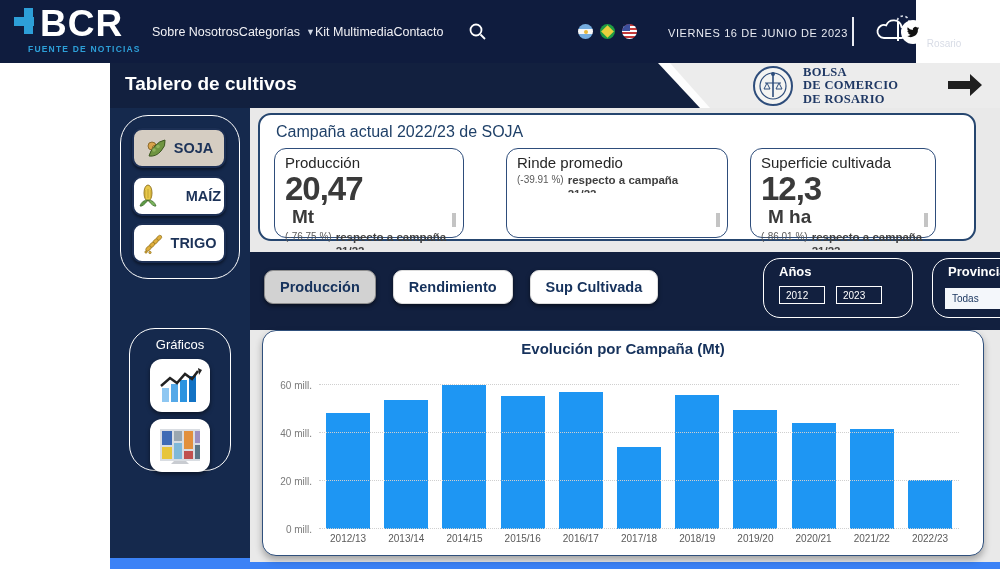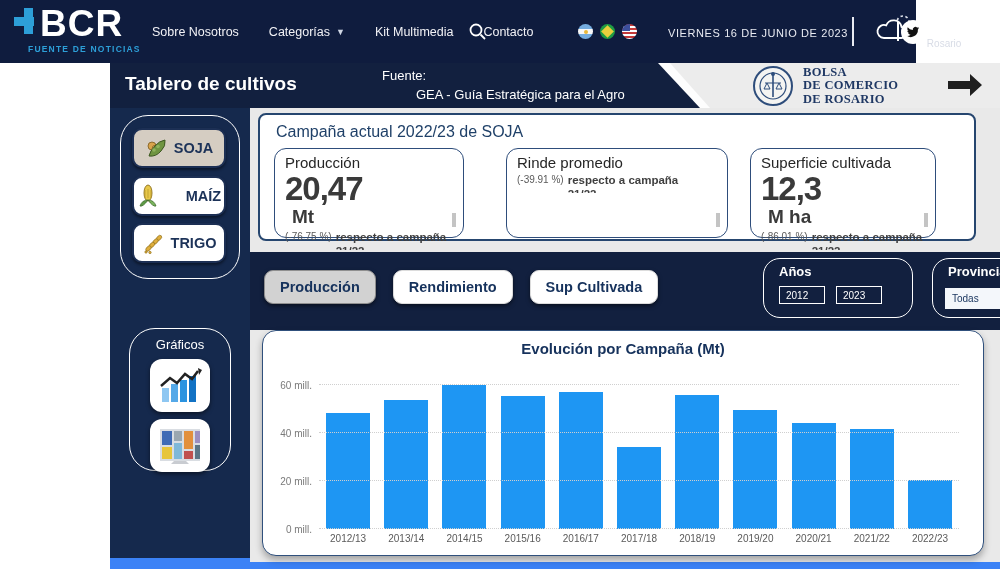--- a/index.html
+++ b/index.html
@@ -9,21 +9,21 @@
   
   .navbar { position:absolute; left:0; top:0; width:916px; height:63px;
     background:#0f1c3e; color:#fff; z-index:30; }
   .logo { position:absolute; left:14px; top:6px; }
   .logo-row { display:flex; align-items:flex-start; }
   .logo-mark { width:26px; height:34px; position:relative; margin-top:2px; }
   .logo-mark .v { position:absolute; left:10px; top:0; width:9px; height:26px; background:#2d9fd8; }
   .logo-mark .h { position:absolute; left:0; top:9px; width:20px; height:9px; background:#2d9fd8; }
   .logo-text { font-size:37px; font-weight:bold; letter-spacing:1px; line-height:36px; color:#fff; }
   .logo-sub { font-size:8.5px; font-weight:bold; letter-spacing:1.2px; color:#2d9fd8; margin:2px 0 0 14px; }
-  .nav-menu { position:absolute; left:152px; top:0; height:63px; display:flex; align-items:center; gap:30px; }
+  .nav-menu { position:absolute; left:152px; top:0; height:63px; display:flex; align-items:center; }
   .nav-item { font-size:12.5px; color:#f2f2f6; cursor:pointer; display:flex; align-items:center; gap:6px; }
   .chev { font-size:9px; color:#cfd6e4; }
   .search-btn { position:absolute; left:468px; top:22px; width:20px; height:20px; cursor:pointer; }
   .flags { position:absolute; left:578px; top:24px; display:flex; gap:7px; }
   .flag { width:15px; height:15px; border-radius:50%; position:relative; overflow:hidden; }
   .flag-ar { background:linear-gradient(180deg,#74acdf 33%,#f7f7f7 33%,#f7f7f7 67%,#74acdf 67%); }
   .flag-ar::after { content:''; position:absolute; left:5.5px; top:5.5px; width:4px; height:4px; border-radius:50%; background:#e8b83a; }
   .flag-br { background:#1f9b43; }
   .flag-br::after { content:''; position:absolute; left:3px; top:3px; width:9px; height:9px; background:#e9cf3c; transform:rotate(45deg); }
   .flag-us { background:repeating-linear-gradient(180deg,#c43a3a 0 2px,#fff 2px 4px); }
@@ -66,21 +66,21 @@
   .crop-label { font-size:14.5px; font-weight:600; color:#1c3258; }
   .graficos { position:absolute; left:19px; top:265px; width:102px; height:143px;
     border:1.5px solid #fff; border-radius:26px; z-index:6; text-align:center; }
   .graf-label { font-size:13px; color:#fff; margin-top:8px; }
   .graf-btn { width:60px; height:53px; background:#fff; border-radius:12px; margin:7px auto 0;
     display:flex; align-items:center; justify-content:center; cursor:pointer;
     box-shadow:0 2px 4px rgba(0,0,0,0.5); }
 
   
   .summary { position:absolute; left:148px; top:50px; width:718px; height:128px; background:#fff;
-    border:2px solid #26466f; border-radius:8px; padding:6px 14px; z-index:6; }
+    border:2px solid #26466f; border-radius:13px; padding:6px 14px; z-index:6; }
   .summary-title { font-size:16px; color:#1f4068; margin:2px 0 7px 2px; }
   .mrow { display:flex; }
   .mcard { position:relative; height:90px; background:#fff; border:1.5px solid #2e4d7b;
     border-radius:12px; padding:5px 10px; }
   .mcard.c1 { width:190px; }
   .mcard.c2 { width:222px; margin-left:42px; }
   .mcard.c3 { width:186px; margin-left:22px; }
   .mlabel { font-size:15px; color:#262626; }
   .mvalrow { display:flex; align-items:flex-start; margin-top:1px;flex-direction:column; }
   .mvalue { font-size:33px; font-weight:bold; color:#3a3a3a; letter-spacing:-1px; line-height:34px; }
@@ -184,24 +184,20 @@
 
 <div class="dash">
   <div class="side-bg"></div>
   <div class="content-bg"></div>
 
   <div class="dhead">
     <div class="band-white"></div>
     <div class="band-navy"></div>
   </div>
   <div class="dhead-title">Tablero de cultivos</div>
-  <div class="fuente">
-    <div>Fuente:</div>
-    <div class="l2">GEA -  Guía Estratégica para el Agro</div>
-  </div>
   <div class="org">
     <svg width="42" height="42" viewBox="0 0 42 42">
       <circle cx="21" cy="21" r="19" fill="#f4f4f2" stroke="#2e4d7b" stroke-width="2"></circle>
       <circle cx="21" cy="21" r="13" fill="none" stroke="#2e4d7b" stroke-width="1.2"></circle>
       <line x1="21" y1="10" x2="21" y2="32" stroke="#2e4d7b" stroke-width="1.6"></line>
       <path d="M13 18 h16 M15 18 l-3 6 h6 z M27 18 l-3 6 h6 z" stroke="#2e4d7b" stroke-width="1" fill="none"></path>
       <circle cx="21" cy="9" r="2" fill="#2e4d7b"></circle>
     </svg>
     <div class="org-text">
       <div>BOLSA</div>

